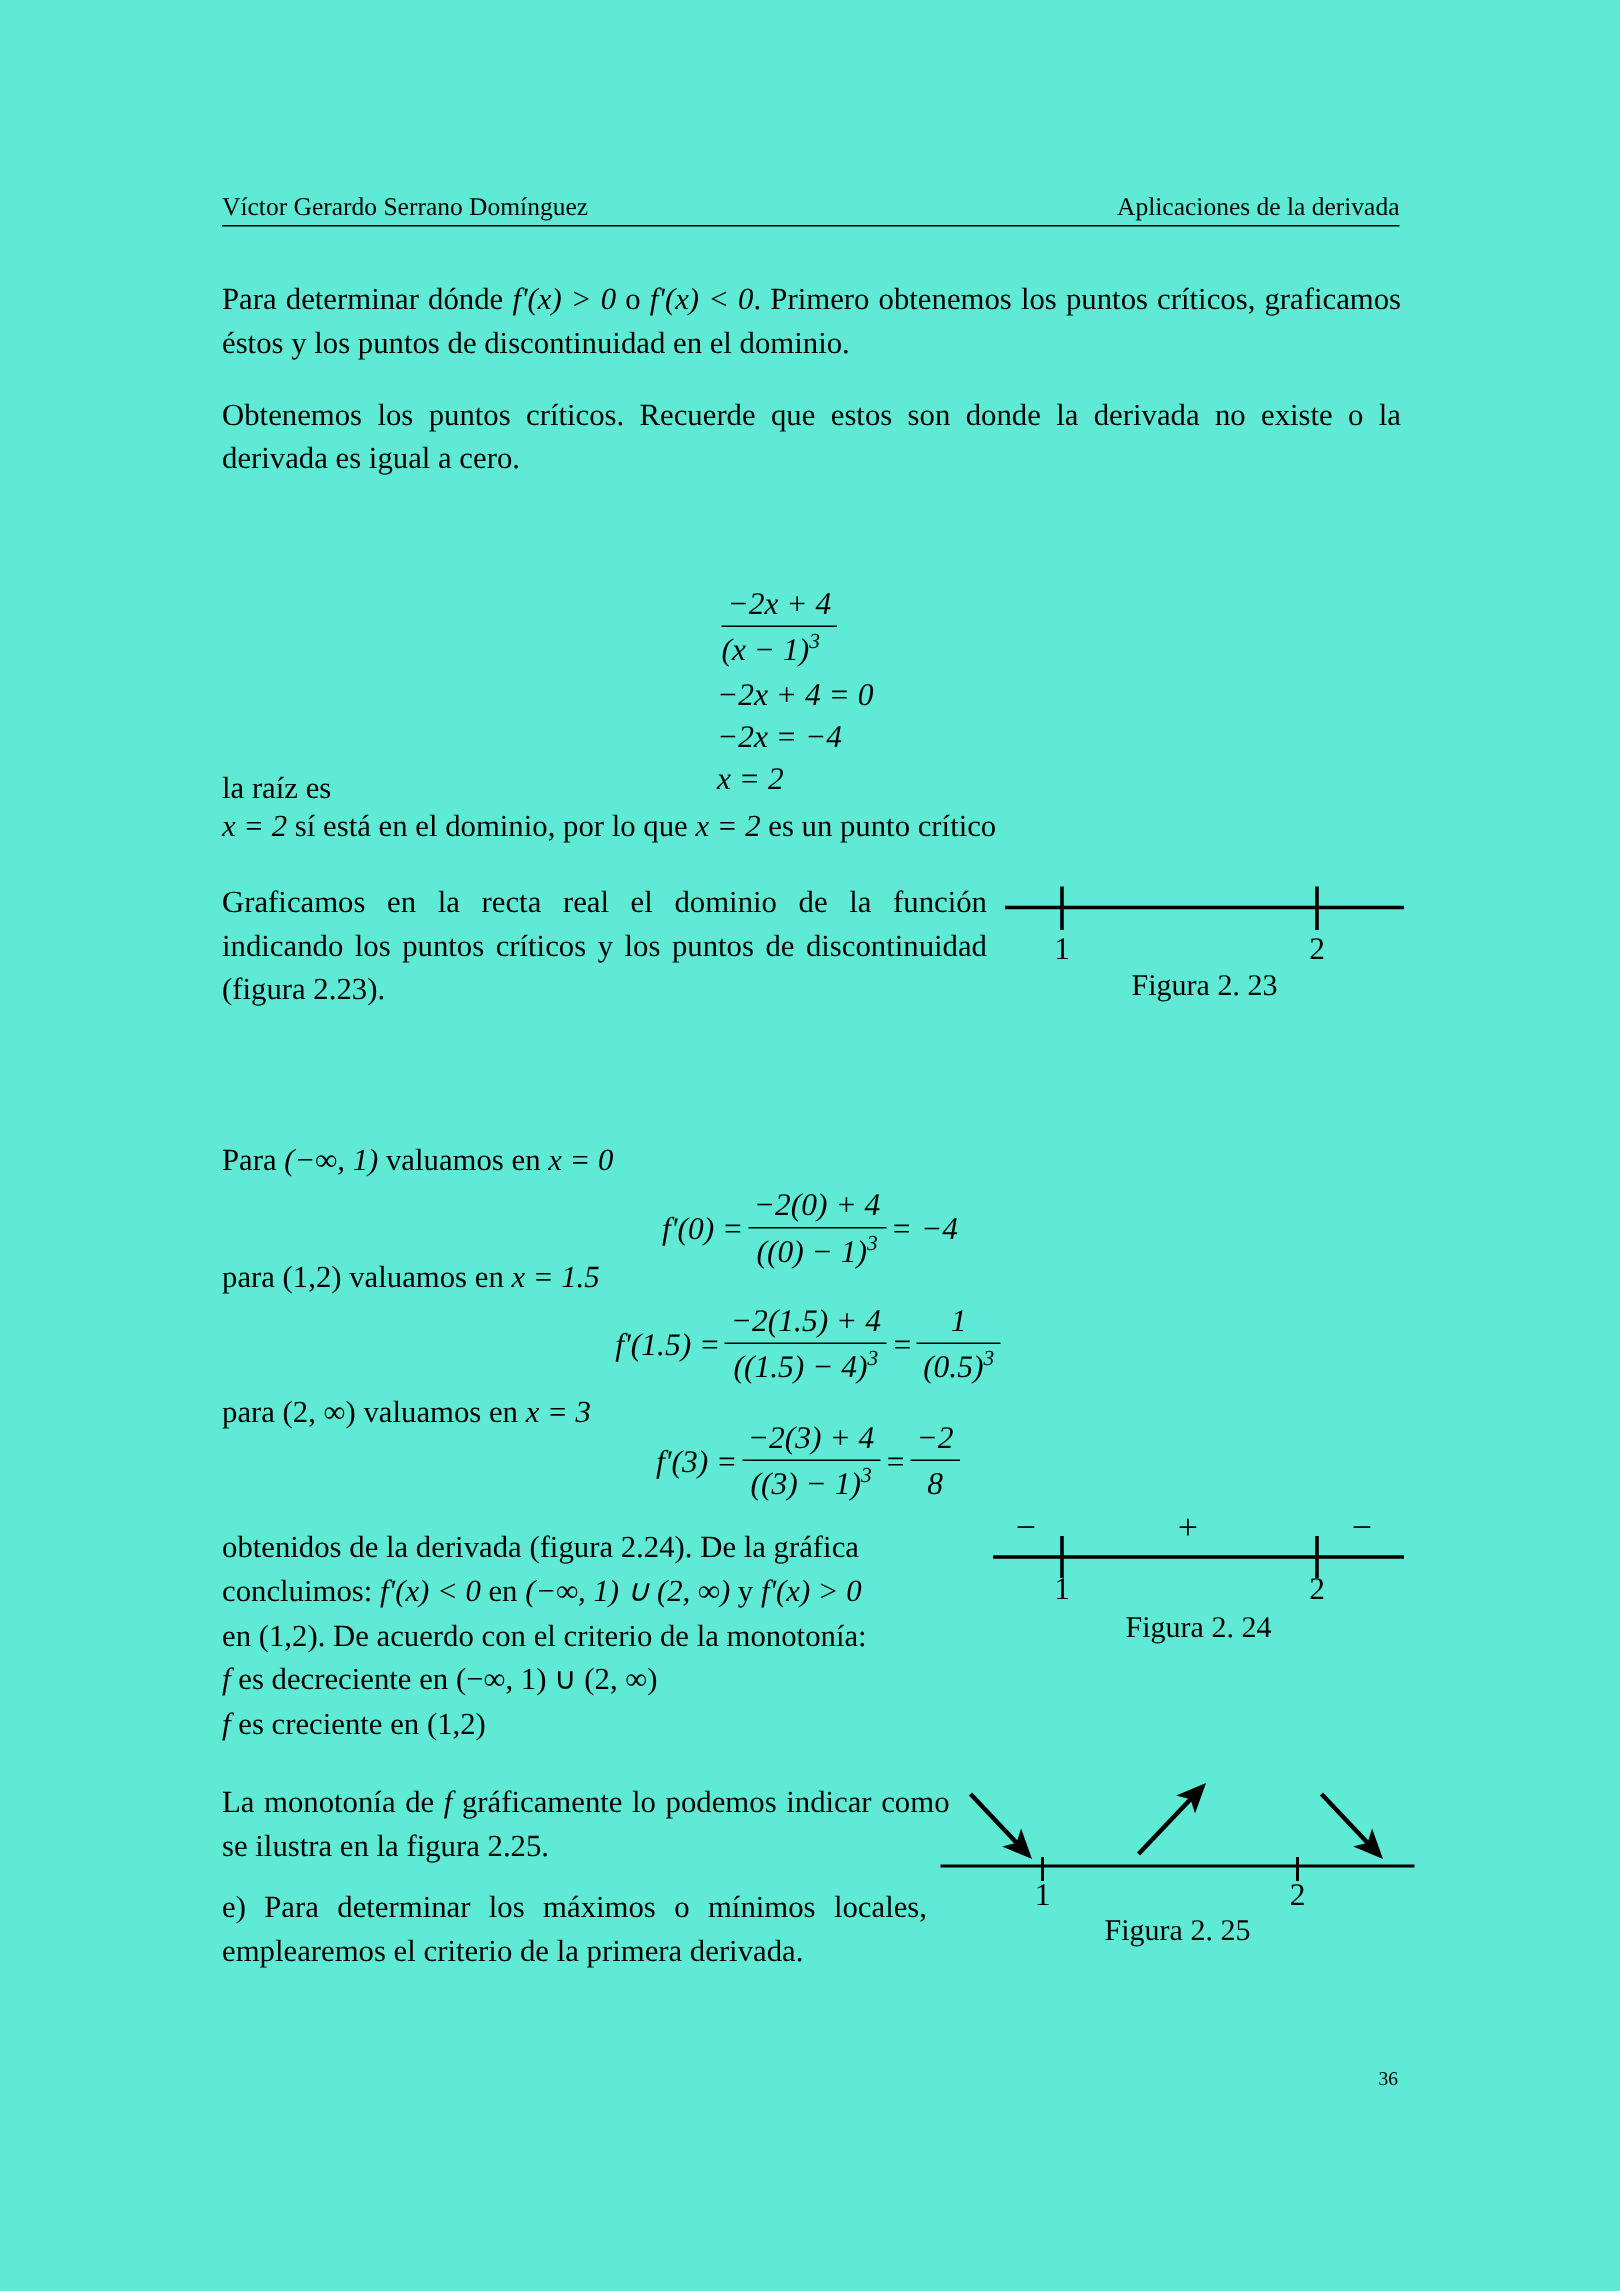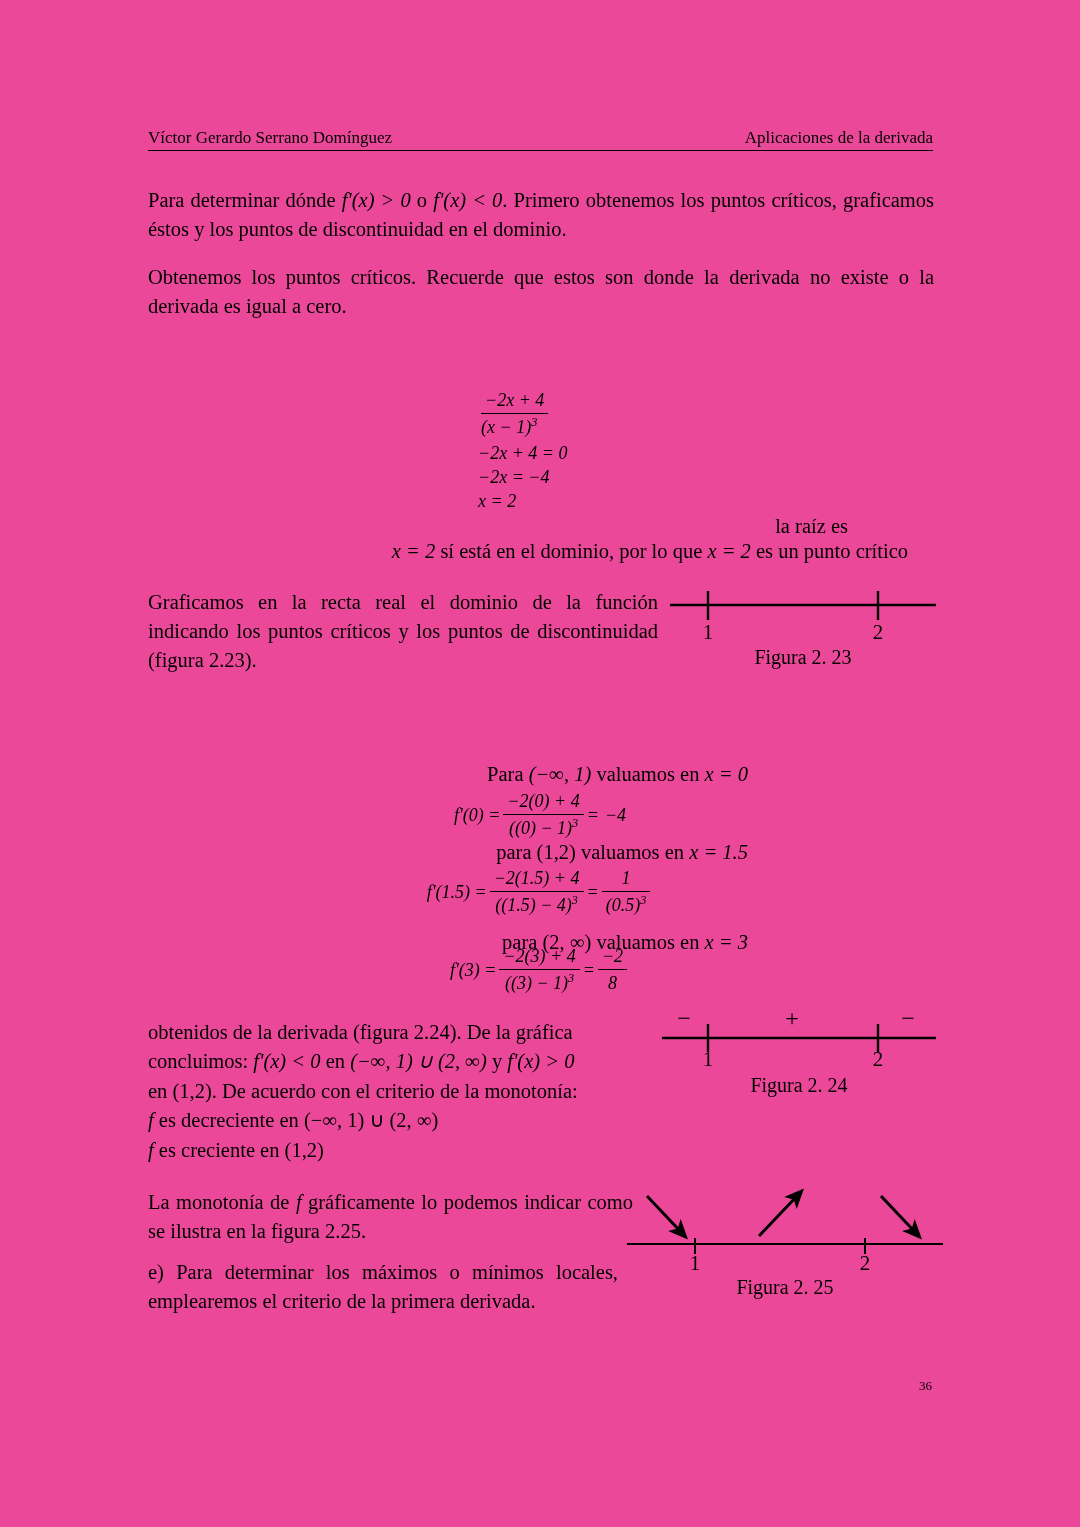--- a/index.html
+++ b/index.html
@@ -4,21 +4,21 @@
 <style>
   html, body {
     margin: 0;
     padding: 0;
     background: #ffffff;
   }
   .page {
     position: relative;
     width: 1080px;
     height: 1527px;
-    background: #ec4899;
+    background: #5eead4;
     font-family: "Liberation Serif", serif;
     color: #000000;
     overflow: hidden;
   }
 
   
   .header {
     position: absolute;
     left: 148px;
     top: 128px;
@@ -33,28 +33,28 @@
   }
 
   
   .para {
     position: absolute;
     font-size: 20.5px;
     line-height: 1.42;
     text-align: justify;
     color: #000;
   }
-  .para.nojust { text-align: right; }
+  .para.nojust { text-align: left; }
   .mathvar { font-style: italic; font-family: "Liberation Serif", serif; }
   .mathline { font-size: 20.5px; line-height: 1.45; }
 
   
   .eqblock {
     position: absolute;
-    font-size: 18px;
+    font-size: 21px;
     line-height: 1.35;
   }
   .frac {
     display: inline-block;
     vertical-align: middle;
     text-align: center;
     margin: 0 3px;
   }
   .frac .num {
     display: block;

